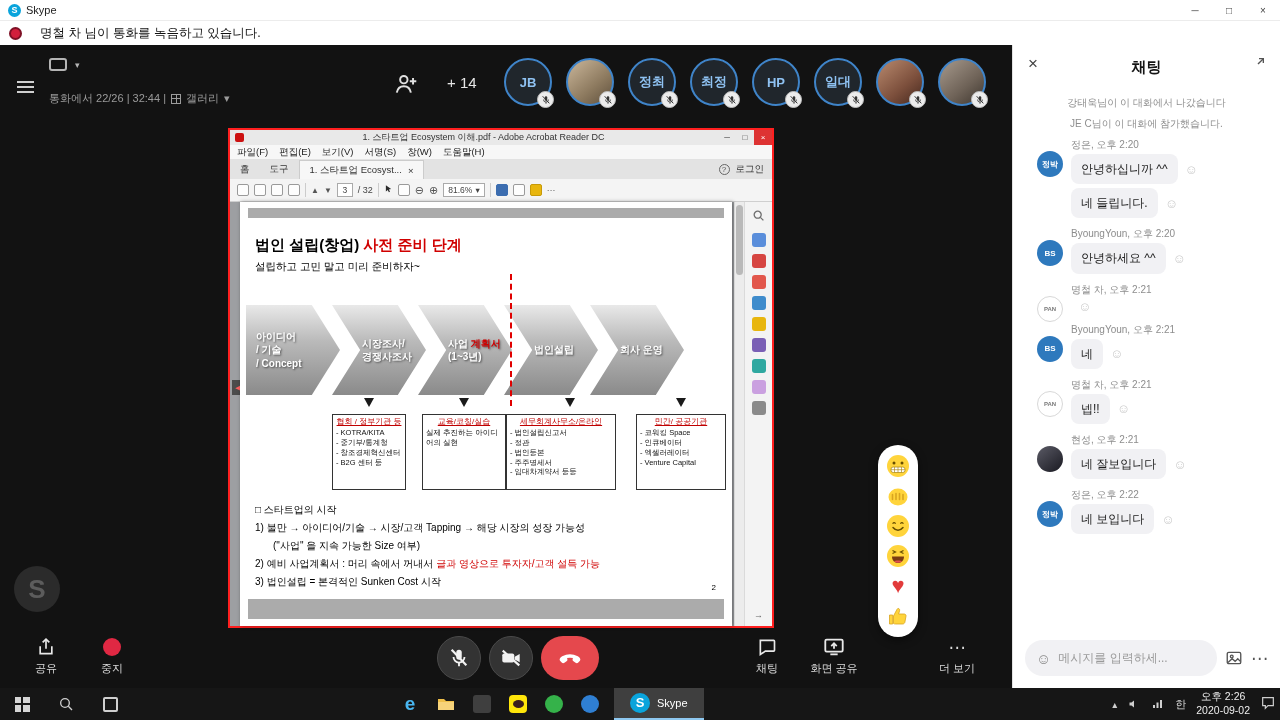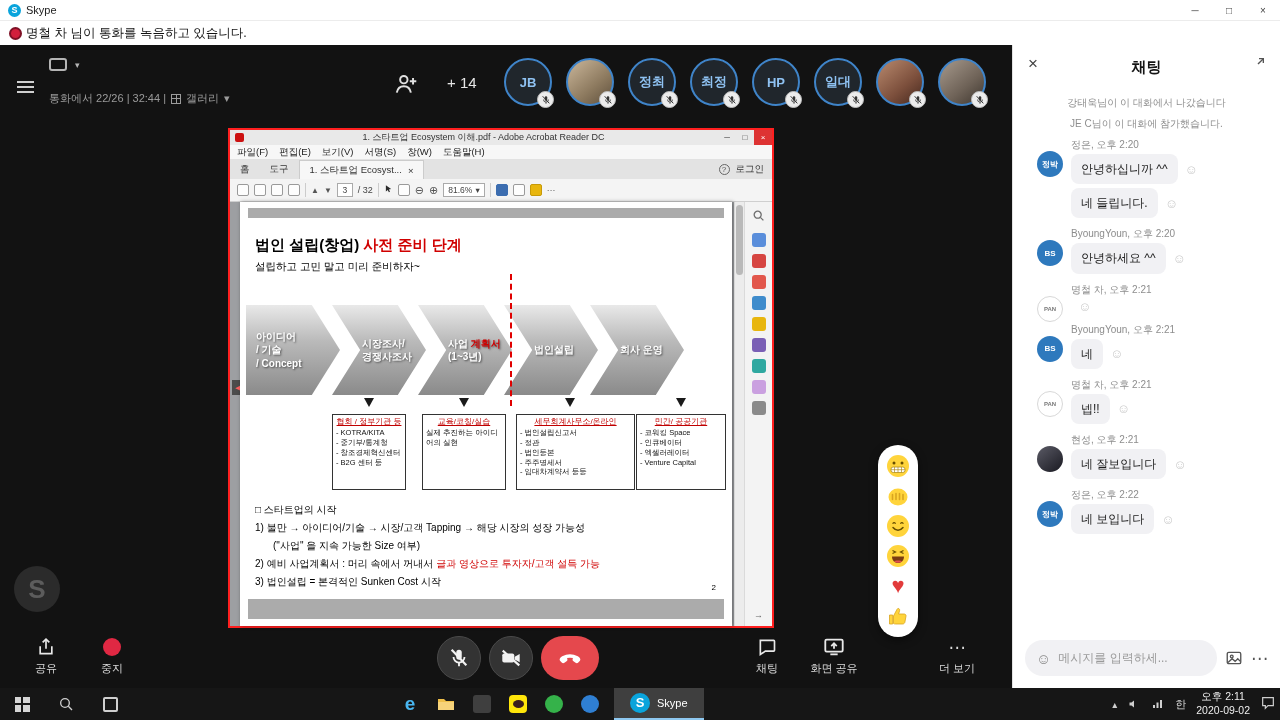--- a/index.html
+++ b/index.html
@@ -5,21 +5,21 @@
 *{box-sizing:border-box;margin:0;padding:0}
 body{width:1280px;height:720px;overflow:hidden;background:#000;font-family:"Liberation Sans","DejaVu Sans",sans-serif}
 .screen{position:relative;width:1280px;height:720px}
 
 .titlebar{position:absolute;top:0;left:0;right:0;height:20px;background:#fff;display:flex;align-items:center;z-index:8}
 .tb-app{display:flex;align-items:center;gap:5px;padding-left:8px;font-size:11px;color:#222}
 .skype-dot{width:13px;height:13px;border-radius:50%;background:#0aa4dc;color:#fff;font-size:9px;line-height:13px;text-align:center;font-weight:bold}
 .tb-sp{flex:1}
 .winbtn{width:34px;height:20px;display:flex;align-items:center;justify-content:center;font-size:10px;color:#444}
 
-.banner{position:absolute;top:20px;left:0;right:0;height:25px;background:#fff;border-top:1px solid #ececec;display:flex;align-items:center;gap:4px;padding-left:9px;font-size:12.5px;color:#111;z-index:8}
+.banner{position:absolute;top:20px;left:0;right:0;height:25px;background:#fff;border-top:1px solid #ececec;display:flex;align-items:center;gap:18px;padding-left:9px;font-size:12.5px;color:#111;z-index:8}
 .rec-dot{width:13px;height:13px;border-radius:50%;background:#d21f3c;border:2px solid #7e1126}
 
 .main{position:absolute;top:45px;left:0;width:1012px;height:643px;background:#121212;overflow:hidden}
 .burger{position:absolute;left:17px;top:33px;width:17px}
 .burger span{display:block;height:2px;background:#cfcfcf;margin:3px 0}
 .call-title{position:absolute;left:49px;top:13px;font-size:20px;font-weight:bold;color:#fff;display:flex;align-items:center;gap:8px;white-space:nowrap}
 .view-ic{width:18px;height:13px;border:2px solid #b5b5b5;border-radius:3px}
 .view-car{color:#b5b5b5;font-size:9px;font-weight:normal}
 .call-meta{position:absolute;left:49px;top:46px;font-size:11px;color:#9b9b9b;display:flex;align-items:center;gap:5px}
 .gal-ic{width:10px;height:10px;border:1px solid #9b9b9b;background:linear-gradient(#9b9b9b,#9b9b9b) center/1px 100% no-repeat,linear-gradient(#9b9b9b,#9b9b9b) center/100% 1px no-repeat}
@@ -65,21 +65,21 @@
 .chev{position:absolute;top:103px;width:94px;height:90px;background:linear-gradient(180deg,#e9e9e9,#bababa 40%,#8a8a8a);color:#fff;font-weight:bold;font-size:10px;text-shadow:1px 1px 2px rgba(0,0,0,.55);display:flex;flex-direction:column;justify-content:center;line-height:1.35}
 .chev.notch{clip-path:polygon(0 0,70% 0,100% 50%,70% 100%,0 100%,30% 50%);padding-left:30px}
 .chev.flat{clip-path:polygon(0 0,70% 0,100% 50%,70% 100%,0 100%);padding-left:10px}
 .c1{left:6px}.c2{left:92px}.c3{left:178px}.c4{left:264px}.c5{left:350px}
 .dashline{position:absolute;left:270px;top:72px;height:132px;border-left:2px dashed #e00000}
 .conn{position:absolute;top:196px;width:0;height:0;border:5px solid transparent;border-top:9px solid #1a1a1a}
 .k1{left:124px}.k2{left:219px}.k3{left:325px}.k4{left:436px}
 .sbox{position:absolute;top:212px;height:76px;background:#fff;border:1px solid #333;padding:2px 3px;font-size:7.5px;color:#111;line-height:1.3;overflow:hidden}
 .sbox .bt{font-size:8px;font-weight:normal;color:#c00000;text-decoration:underline;text-align:center;margin-bottom:1px;white-space:nowrap}
 .bi::before{content:"- "}
-.b1{left:92px;width:74px}.b2{left:182px;width:84px}.b3{left:276px;width:119px}.b4{left:396px;width:90px}
+.b1{left:92px;width:74px}.b2{left:182px;width:84px}.b3{left:266px;width:110px}.b4{left:396px;width:90px}
 .s-list{position:absolute;left:15px;top:299px;font-size:10px;color:#000;line-height:1.8;white-space:nowrap}
 .indent{padding-left:18px}
 .pageno{position:absolute;right:16px;top:381px;font-size:8px;color:#000}
 .nav-left{position:absolute;left:2px;top:178px;width:12px;height:15px;background:#4c4c4c;color:#ff6060;font-size:7px;display:flex;align-items:center;justify-content:center}
 .pdf-scroll{position:absolute;top:72px;right:28px;width:10px;bottom:0;background:#ececec;border-left:1px solid #d7d7d7}
 .thumb{position:absolute;top:3px;left:1px;right:1px;height:70px;background:#b9b9b9;border-radius:4px}
 .pdf-side{position:absolute;top:72px;right:0;width:28px;bottom:0;background:#f3f3f3;border-left:1px solid #dadada;display:flex;flex-direction:column;align-items:center;gap:7px;padding:6px 0}
 .si{width:14px;height:14px;border-radius:3px;flex:none}
 .side-bottom{margin-top:auto;font-size:9px;color:#666}
 
@@ -672,21 +672,21 @@
     <span class="tray">
       <span class="caret">▴</span>
       <svg width="14" height="12" viewBox="0 0 24 24" fill="#cfcfcf">
           <path d="M3 9v6h4l5 4V5L7 9z"></path>
         </svg>
       <svg width="14" height="12" viewBox="0 0 24 24" fill="#cfcfcf">
           <path d="M2 20h4v-6H2zM9 20h4V9H9zM16 20h4V4h-4z"></path>
         </svg>
       <span>한</span>
       <span class="clock">
-        <div>오후 2:11</div>
+        <div>오후 2:26</div>
         <div>2020-09-02</div>
       </span>
       <span><svg width="16" height="16" viewBox="0 0 24 24" fill="none" stroke="#cfcfcf" stroke-width="1.8">
             <path d="M4 4h16v12h-8l-4 4v-4H4z"></path>
           </svg></span>
     </span>
   </div>
 </div>
 
 </body></html>

